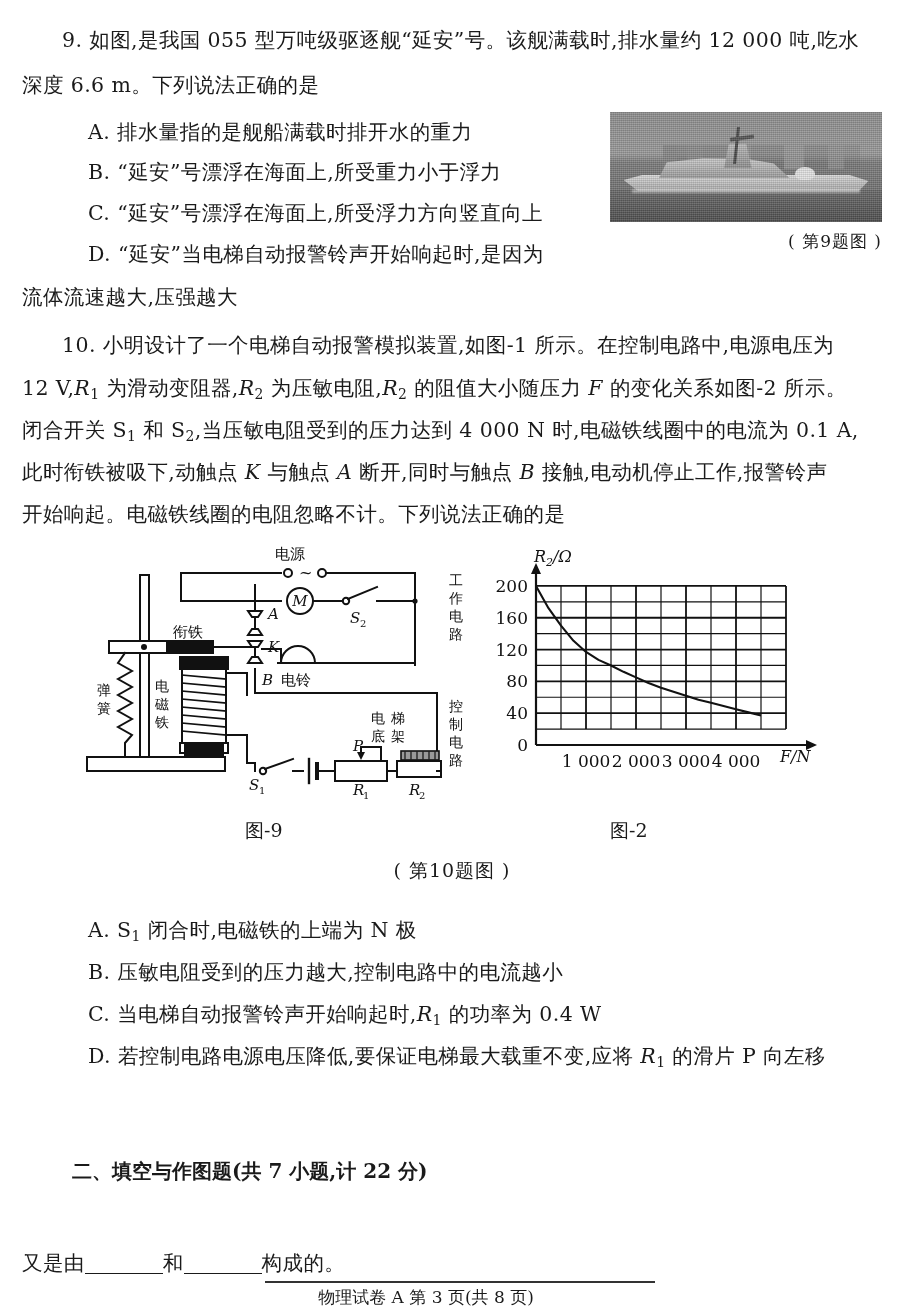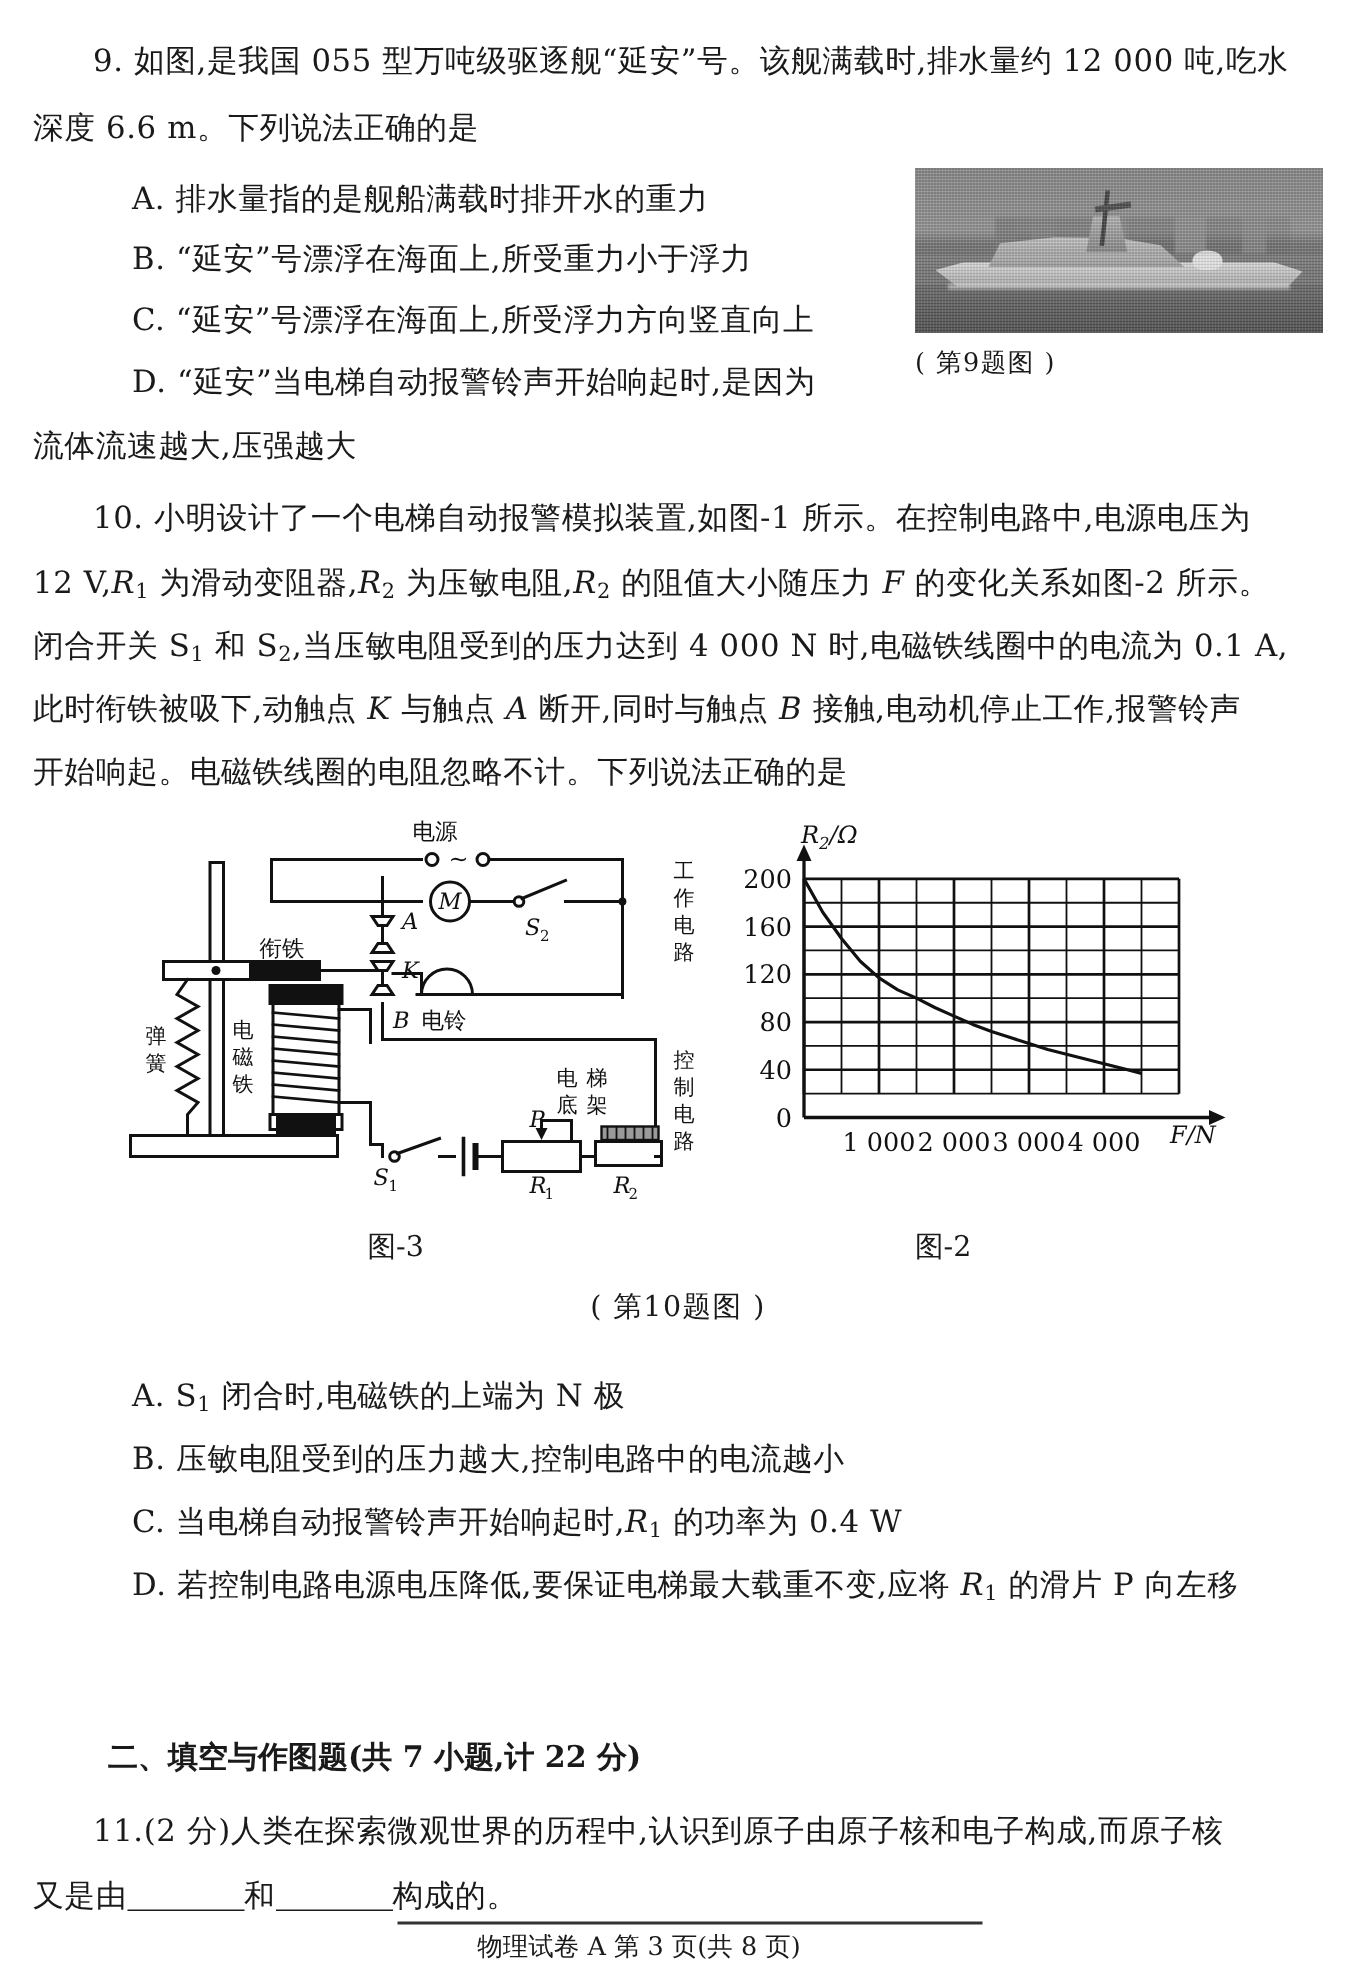--- a/index.html
+++ b/index.html
@@ -99,21 +99,21 @@
   }
   #ship-photo .sea{
     position:absolute;left:0;top:71%;width:100%;height:29%;
     background:linear-gradient(180deg,#6a6a6a,#4f4f4f);
   }
   #ship-photo .wake{
     position:absolute;left:8%;top:70%;width:84%;height:4px;
     background:rgba(230,230,230,.55);filter:blur(1px);
   }
   #ship-cap{
-    text-align:left;font-size:17px;margin-top:8px;letter-spacing:1px;
+    text-align:right;font-size:17px;margin-top:8px;letter-spacing:1px;
   }
 
   
   #q10{position:absolute;left:0;top:0;width:904px;}
   #q10-l1{position:absolute;left:62px;top:335px;}
   #q10-l2{position:absolute;left:22px;top:378px;}
   #q10-l3{position:absolute;left:22px;top:420px;}
   #q10-l4{position:absolute;left:22px;top:462px;}
   #q10-l5{position:absolute;left:22px;top:504px;}
 
@@ -394,40 +394,39 @@
             <text x="118" y="227" text-anchor="middle" font-size="17" fill="#111">1 000</text>
             <text x="168" y="227" text-anchor="middle" font-size="17" fill="#111">2 000</text>
             <text x="218" y="227" text-anchor="middle" font-size="17" fill="#111">3 000</text>
             <text x="268" y="227" text-anchor="middle" font-size="17" fill="#111">4 000</text>
           </g>
         <text id="chart-ylabel-main" x="66" y="22" font-size="16" font-style="italic" fill="#111"><tspan font-style="italic">R</tspan><tspan font-size="11" dy="4">2</tspan><tspan dy="-4">/Ω</tspan></text>
         <text id="chart-xlabel-main" x="312" y="222" font-size="16" font-style="italic" fill="#111">F/N</text>
       </svg>
     </div>
 
-    <div id="fig1-cap">图-3</div>
+    <div id="fig1-cap">图-9</div>
     <div id="fig2-cap">图-2</div>
     <div id="q10-fig-cap">( 第10题图 )</div>
 
     <div class="line" id="q10-oA">
       <span>A.</span><span> S</span><sub>1</sub><span> 闭合时,电磁铁的上端为 N 极</span>
     </div>
     <div class="line" id="q10-oB">
       <span>B.</span><span> 压敏电阻受到的压力越大,控制电路中的电流越小</span>
     </div>
     <div class="line" id="q10-oC">
       <span>C.</span><span> 当电梯自动报警铃声开始响起时,</span><span class="it">R</span><sub>1</sub><span> 的功率为 0.4 W</span>
     </div>
     <div class="line" id="q10-oD">
       <span>D.</span><span> 若控制电路电源电压降低,要保证电梯最大载重不变,应将 </span><span class="it">R</span><sub>1</sub><span> 的滑片 P 向左移</span>
     </div>
   </div>
 
   <div id="sec2-title">二、填空与作图题(共 7 小题,计 22 分)</div>
-  <div class="line" id="q11-l1">11.(2 分)人类在探索微观世界的历程中,认识到原子由原子核和电子构成,而原子核</div>
   <div class="line" id="q11-l2">
     <span>又是由</span><span class="blank"></span><span>和</span><span class="blank"></span><span>构成的。</span>
   </div>
 
   <div id="footer-rule"></div>
   <div id="footer">物理试卷 A   第 3 页(共 8 页)</div>
 
 </div>
 
 </body></html>

